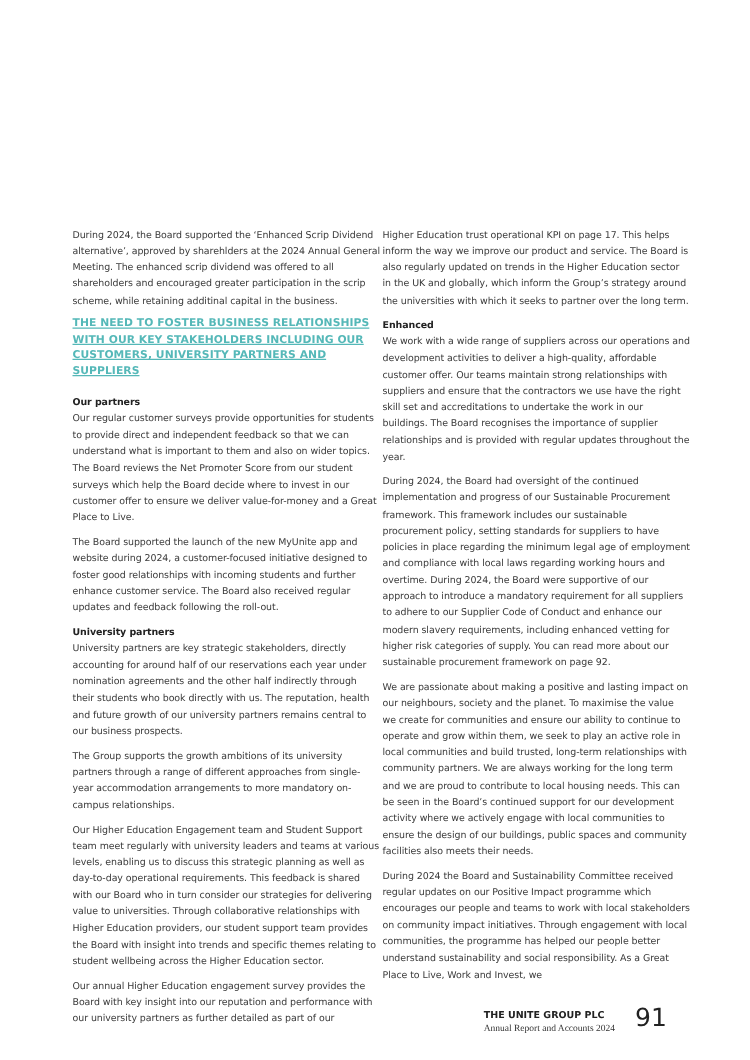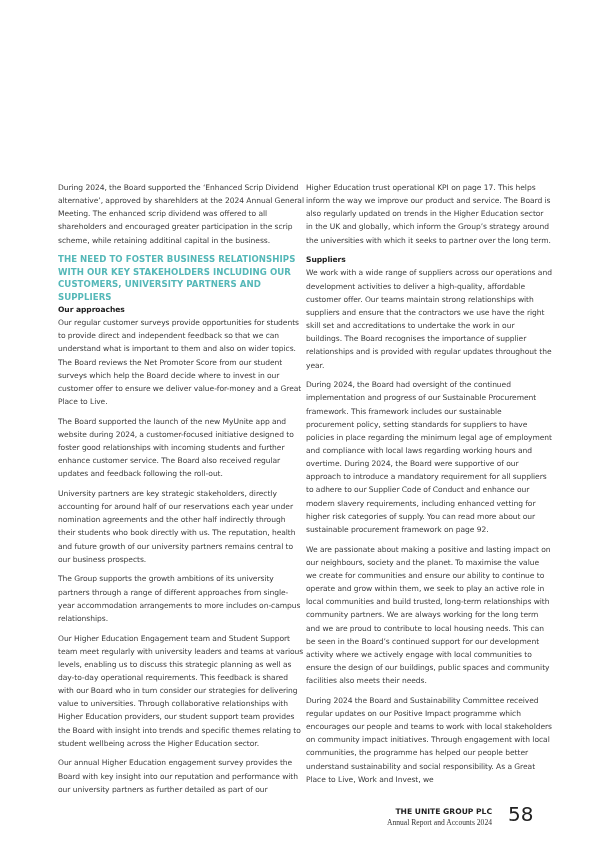--- a/index.html
+++ b/index.html
@@ -10,53 +10,54 @@
     .col {
       position: absolute; top: 181px; width: 246px;
       font-size: 7.55px; line-height: 13.15px; letter-spacing: -0.05px;
     }
     .col-left { left: 58px; }
     .col-right { left: 306px; }
     p { margin: 0 0 6.5px 0; }
     .sub { font-weight: bold; color: #222; margin: 0; }
     .heading {
       color: #55b8b8; font-weight: bold; font-size: 8.6px; line-height: 12.4px;
-      text-transform: uppercase; margin: 0 0 0 0; letter-spacing: 0.05px;
+      text-transform: uppercase; margin: 0 0 12px 0; letter-spacing: 0.05px; text-decoration: underline;
     }
     .footer {
-      position: absolute; right: 108px; top: 806px; text-align: right;
+      position: absolute; right: 108px; top: 806px; 
     }
     .footer-company { font-size: 7.6px; font-weight: bold; color: #222; line-height: 11px; }
     .footer-report { font-size: 7.6px; color: #333; line-height: 11px; font-family: Liberation Serif, serif; }
     .page-number {
       position: absolute; left: 508px; top: 800px; font-size: 20px; color: #222;
       font-family: "DejaVu Sans", sans-serif; line-height: 28px;
     }
   </style>
 </head>
 <body>
 
 <div class="col col-left">
   <p>During 2024, the Board supported the ‘Enhanced Scrip Dividend alternative’, approved by sharehlders at the 2024 Annual General Meeting. The enhanced scrip dividend was offered to all shareholders and encouraged greater participation in the scrip scheme, while retaining additinal capital in the business.</p>
   <h2 class="heading">THE NEED TO FOSTER BUSINESS RELATIONSHIPS WITH OUR KEY STAKEHOLDERS INCLUDING OUR CUSTOMERS, UNIVERSITY PARTNERS AND SUPPLIERS</h2>
-  <div class="sub">Our approaches</div>
+  <div class="sub">Our partners</div>
   <p>Our regular customer surveys provide opportunities for students to provide direct and independent feedback so that we can understand what is important to them and also on wider topics. The Board reviews the Net Promoter Score from our student surveys which help the Board decide where to invest in our customer offer to ensure we deliver value-for-money and a Great Place to Live.</p>
   <p>The Board supported the launch of the new MyUnite app and website during 2024, a customer-focused initiative designed to foster good relationships with incoming students and further enhance customer service. The Board also received regular updates and feedback following the roll-out.</p>
+  <div class="sub">University partners</div>
   <p>University partners are key strategic stakeholders, directly accounting for around half of our reservations each year under nomination agreements and the other half indirectly through their students who book directly with us. The reputation, health and future growth of our university partners remains central to our business prospects.</p>
-  <p>The Group supports the growth ambitions of its university partners through a range of different approaches from single-year accommodation arrangements to more includes on-campus relationships.</p>
+  <p>The Group supports the growth ambitions of its university partners through a range of different approaches from single-year accommodation arrangements to more mandatory on-campus relationships.</p>
   <p>Our Higher Education Engagement team and Student Support team meet regularly with university leaders and teams at various levels, enabling us to discuss this strategic planning as well as day-to-day operational requirements. This feedback is shared with our Board who in turn consider our strategies for delivering value to universities. Through collaborative relationships with Higher Education providers, our student support team provides the Board with insight into trends and specific themes relating to student wellbeing across the Higher Education sector.</p>
   <p>Our annual Higher Education engagement survey provides the Board with key insight into our reputation and performance with our university partners as further detailed as part of our</p>
 </div>
 
 <div class="col col-right">
   <p>Higher Education trust operational KPI on page 17. This helps inform the way we improve our product and service. The Board is also regularly updated on trends in the Higher Education sector in the UK and globally, which inform the Group’s strategy around the universities with which it seeks to partner over the long term.</p>
-  <div class="sub">Suppliers</div>
+  <div class="sub">Enhanced</div>
   <p>We work with a wide range of suppliers across our operations and development activities to deliver a high-quality, affordable customer offer. Our teams maintain strong relationships with suppliers and ensure that the contractors we use have the right skill set and accreditations to undertake the work in our buildings. The Board recognises the importance of supplier relationships and is provided with regular updates throughout the year.</p>
   <p>During 2024, the Board had oversight of the continued implementation and progress of our Sustainable Procurement framework. This framework includes our sustainable procurement policy, setting standards for suppliers to have policies in place regarding the minimum legal age of employment and compliance with local laws regarding working hours and overtime. During 2024, the Board were supportive of our approach to introduce a mandatory requirement for all suppliers to adhere to our Supplier Code of Conduct and enhance our modern slavery requirements, including enhanced vetting for higher risk categories of supply. You can read more about our sustainable procurement framework on page 92.</p>
   <p>We are passionate about making a positive and lasting impact on our neighbours, society and the planet. To maximise the value we create for communities and ensure our ability to continue to operate and grow within them, we seek to play an active role in local communities and build trusted, long-term relationships with community partners. We are always working for the long term and we are proud to contribute to local housing needs. This can be seen in the Board’s continued support for our development activity where we actively engage with local communities to ensure the design of our buildings, public spaces and community facilities also meets their needs.</p>
   <p>During 2024 the Board and Sustainability Committee received regular updates on our Positive Impact programme which encourages our people and teams to work with local stakeholders on community impact initiatives. Through engagement with local communities, the programme has helped our people better understand sustainability and social responsibility. As a Great Place to Live, Work and Invest, we</p>
 </div>
 
 <div class="footer">
   <div class="footer-company">THE UNITE GROUP PLC</div>
   <div class="footer-report">Annual Report and Accounts 2024</div>
 </div>
-<div class="page-number">58</div>
+<div class="page-number">91</div>
 
 </body></html>

